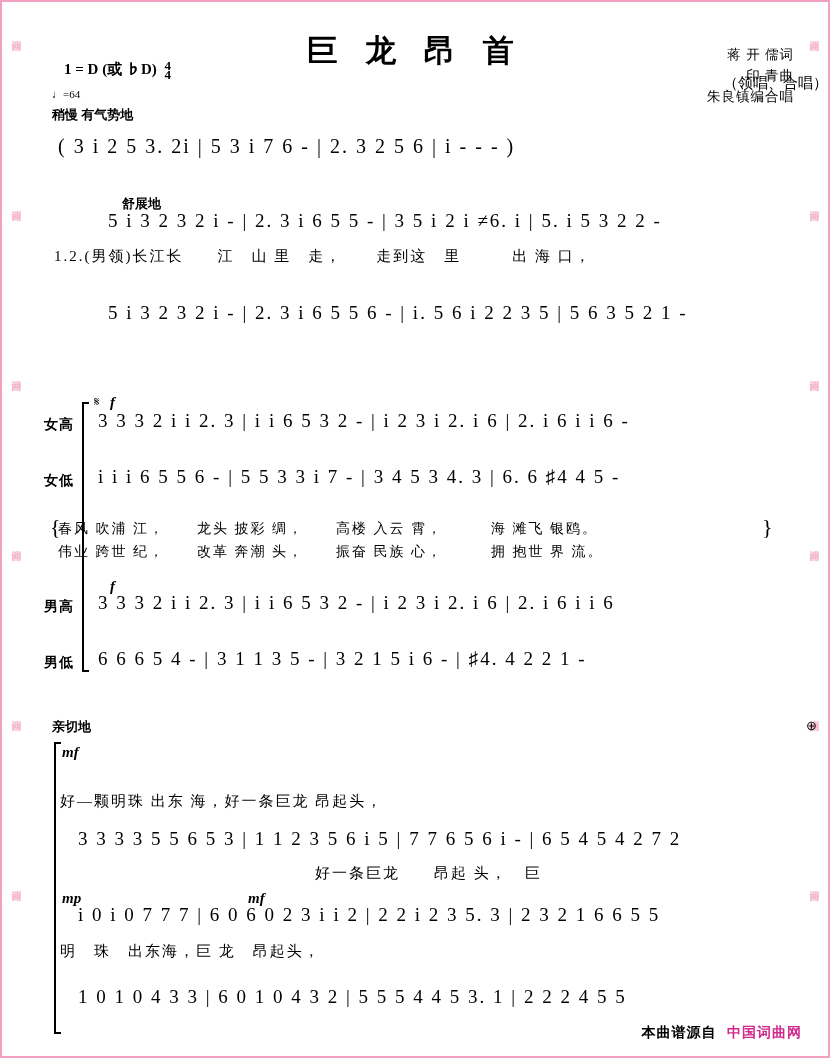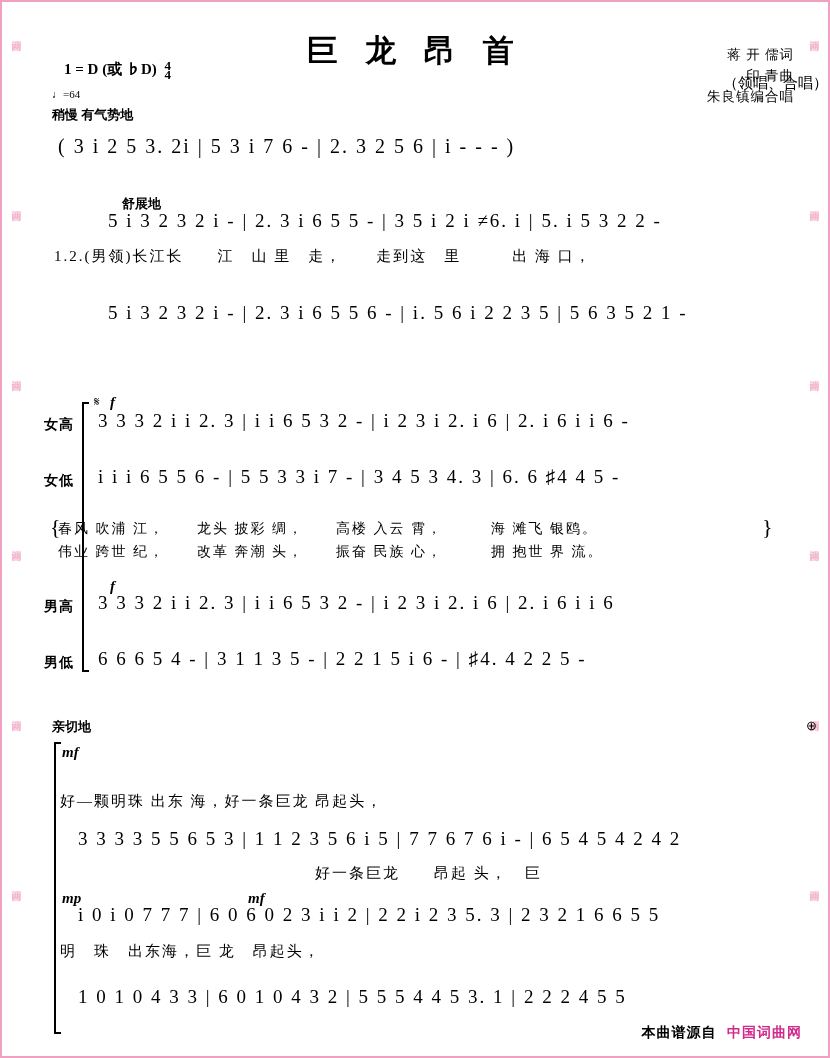--- a/index.html
+++ b/index.html
@@ -215,30 +215,30 @@
   <div class="lyrics" style="left:56px; top:541px; font-size:14px;">伟业 跨世 纪，　　改革 奔潮 头，　　振奋 民族 心，　　　拥 抱世 界 流。</div>
   <div class="lyrics" style="left:56px; top:518px; font-size:14px;">春风 吹浦 江，　　龙头 披彩 绸，　　高楼 入云 霄，　　　海 滩飞 银鸥。</div>
   <div style="position:absolute; left:48px; top:512px; font-size:22px;">{</div>
   <div style="position:absolute; left:760px; top:512px; font-size:22px;">}</div>
 
   <div class="dyn" style="left:108px; top:576px;">f</div>
   <div class="partlabel" style="left:42px; top:596px;">男高</div>
   <div class="notes" style="left:96px; top:590px;">3 3  3 2 i  i 2.    3  | i i 6 5 3  2   -  | i 2  3 i  2. i 6  | 2. i 6 i i 6</div>
 
   <div class="partlabel" style="left:42px; top:652px;">男低</div>
-  <div class="notes" style="left:96px; top:646px;">6 6  6 5 4   -  | 3 1  1 3 5   -  | 2 2  1 5  i 6   -  | ♯4. 4 2 2 5  -</div>
+  <div class="notes" style="left:96px; top:646px;">6 6  6 5 4   -  | 3 1  1 3 5   -  | 3 2  1 5  i 6   -  | ♯4. 4 2 2 1  -</div>
 
   <div class="expr" style="left:50px; top:716px;">亲切地</div>
   <div class="brace" style="left:52px; top:740px; height:292px;"></div>
   <div class="segno" style="left:804px; top:716px;">⊕</div>
 
   <div class="dyn" style="left:60px; top:742px;">mf</div>
   <div class="lyrics" style="left:58px; top:790px;">好—颗明珠 出东 海，好一条巨龙 昂起头，</div>
 
-  <div class="notes" style="left:76px; top:826px;">3 3 3 3 5  5 6 5 3  | 1 1 2 3 5  6 i 5  | 7 7 6 7 6  i   -  | 6 5  4 5  4 2  4 2</div>
+  <div class="notes" style="left:76px; top:826px;">3 3 3 3 5  5 6 5 3  | 1 1 2 3 5  6 i 5  | 7 7 6 5 6  i   -  | 6 5  4 5  4 2  7 2</div>
   <div class="lyrics" style="left:58px; top:862px;">　　　　　　　　　　　　　　　好一条巨龙　　昂起 头，　巨</div>
 
   <div class="dyn" style="left:60px; top:888px;">mp</div>
   <div class="dyn" style="left:246px; top:888px;">mf</div>
   <div class="notes" style="left:76px; top:902px;">i 0  i 0 7 7   7  | 6 0  6 0  2 3 i   i 2  | 2 2 i  2 3  5.    3  | 2 3 2 1 6  6 5   5</div>
   <div class="lyrics" style="left:58px; top:940px;">明　珠　出东海，巨 龙　昂起头，</div>
 
   <div class="notes" style="left:76px; top:984px;">1 0  1 0  4 3  3  | 6 0  1 0  4 3 2  | 5 5 5  4 4 5  3.    1  | 2 2  2 4 5  5</div>
 
   <div class="footer">

